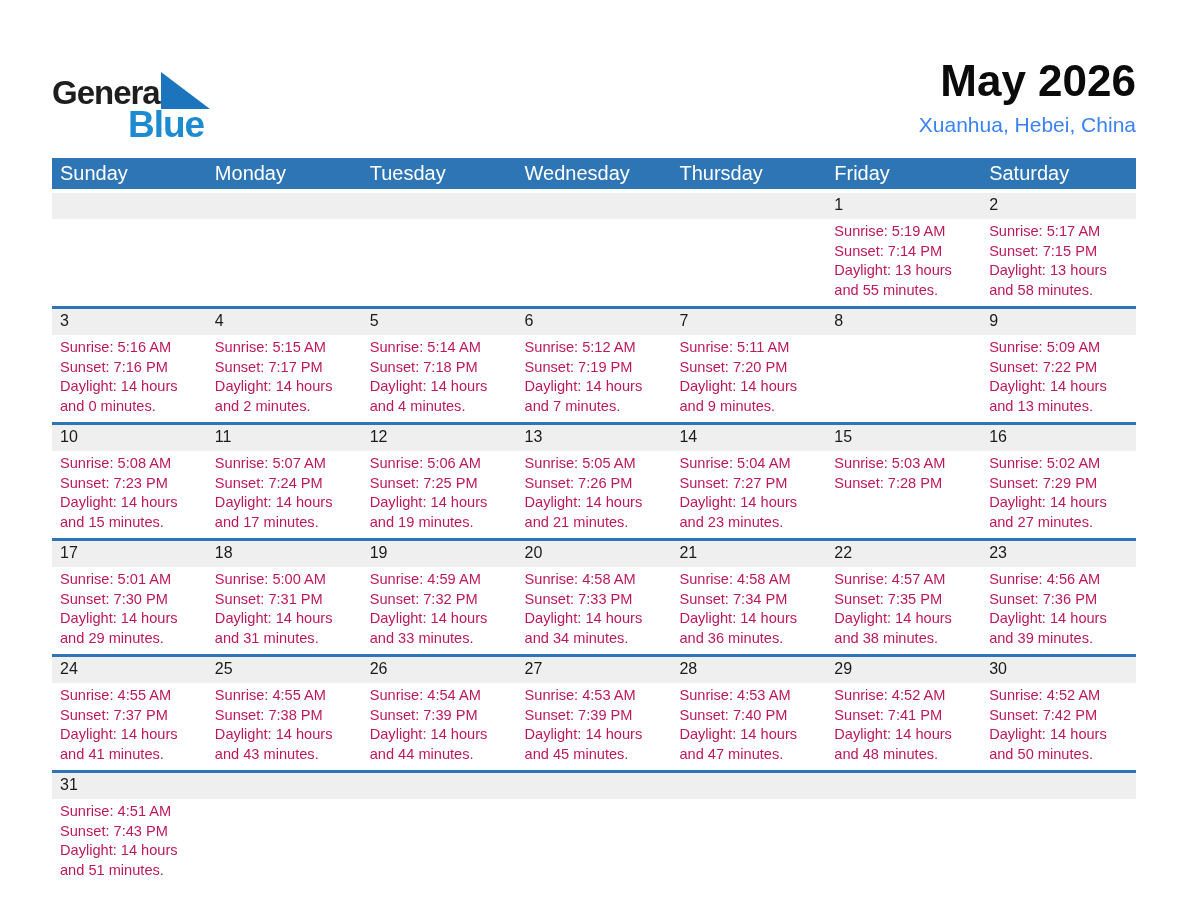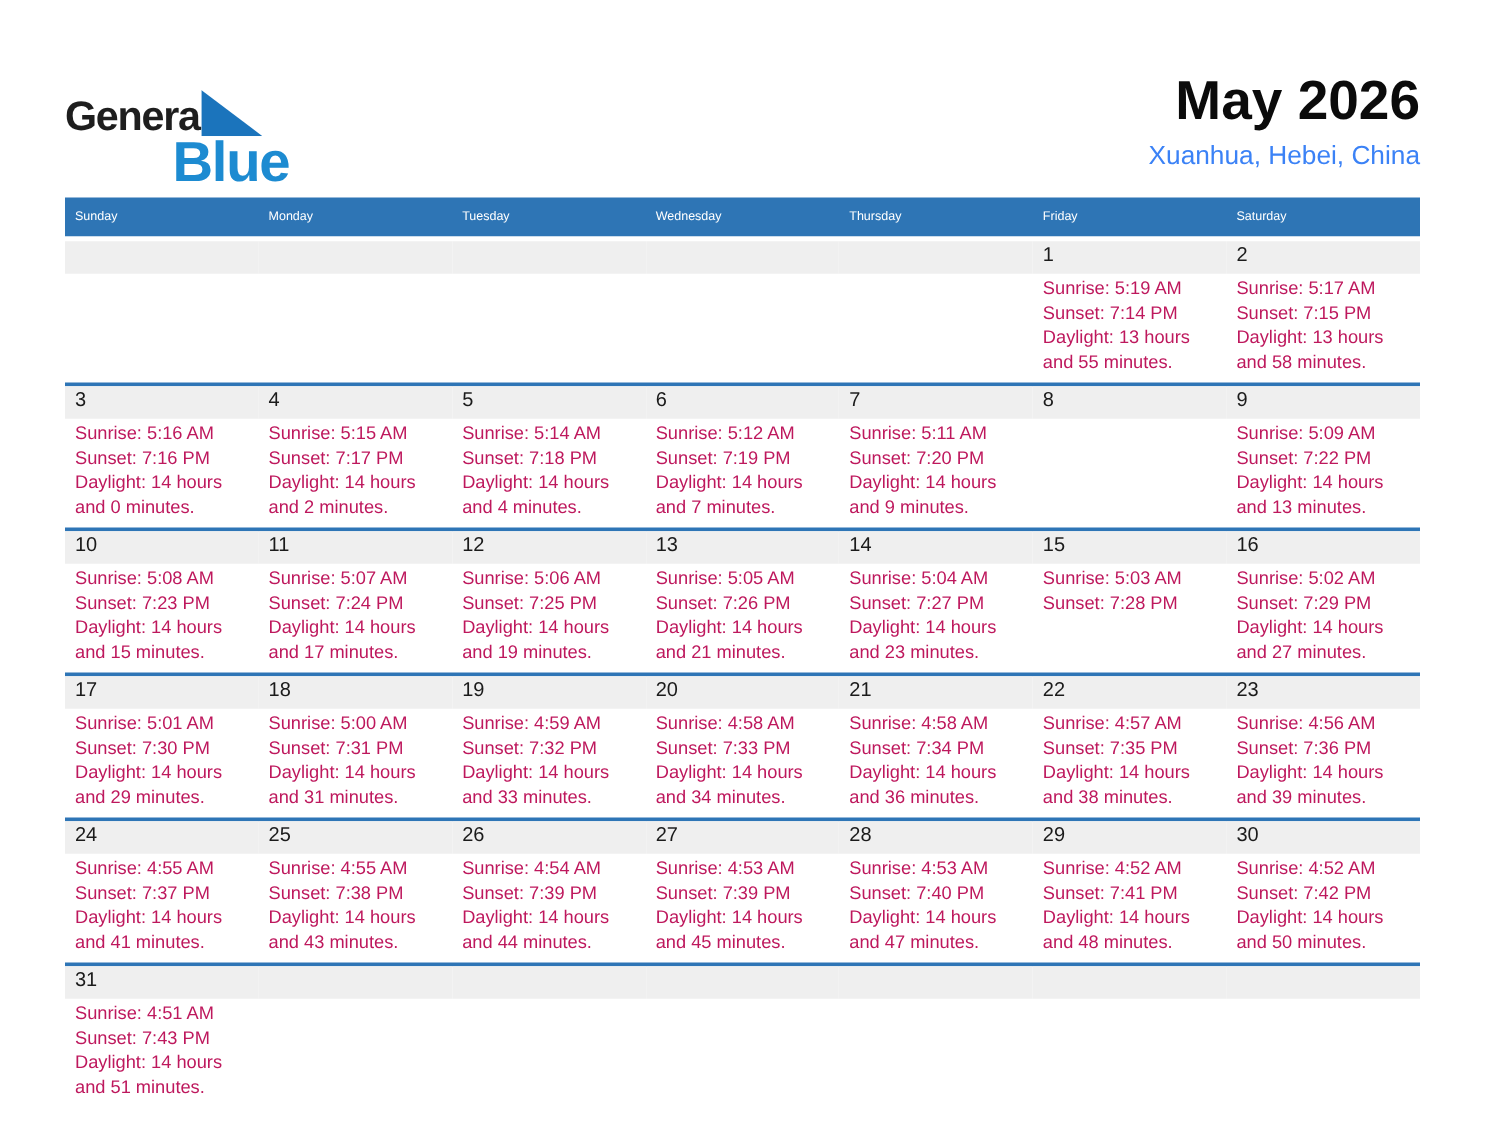--- a/index.html
+++ b/index.html
@@ -27,34 +27,34 @@
     position:absolute;left:0;top:2px;
     font-size:33px;font-weight:600;letter-spacing:-1px;color:#1e1e1e;
   }
   .logo-triangle{
     position:absolute;left:109px;top:0;width:49px;height:37px;
     background:var(--triangle-blue);
     clip-path:polygon(0 0,100% 100%,0 100%);
   }
   .logo-blue{
     position:absolute;left:76px;top:32px;
-    font-size:45px;font-weight:600;letter-spacing:-1px;color:var(--logo-blue);margin-left:10px;
+    font-size:37px;font-weight:600;letter-spacing:-1px;color:var(--logo-blue);
   }
   .title-block{text-align:right;}
   .month-title{font-size:44px;font-weight:700;line-height:46px;margin-top:20px;color:#0b0b0b;}
   .location-subtitle{font-size:21px;font-weight:400;margin-top:9px;color:#3b82f6;}
 
   
   .calendar{width:1084px;}
   .weekday-row{
     display:grid;grid-template-columns:repeat(7,1fr);
     background:var(--header-blue);height:31px;align-items:center;
     margin-bottom:4px;
   }
-  .weekday-cell{color:#ffffff;font-size:10px;padding-left:8px;}
+  .weekday-cell{color:#ffffff;font-size:20px;padding-left:8px;}
   .week{display:grid;grid-template-columns:repeat(7,1fr);}
   .week + .week{border-top:3px solid var(--separator-blue);}
   .day-cell{min-height:103px;}
   .day-num{
     display:block;background:var(--band-gray);height:26px;
     font-size:16px;color:#1b1b1b;padding:3px 0 0 8px;
   }
   .day-body{padding:3px 5px 6px 8px;font-size:14.6px;line-height:19.5px;color:#be185d;}
 </style>
 </head>

